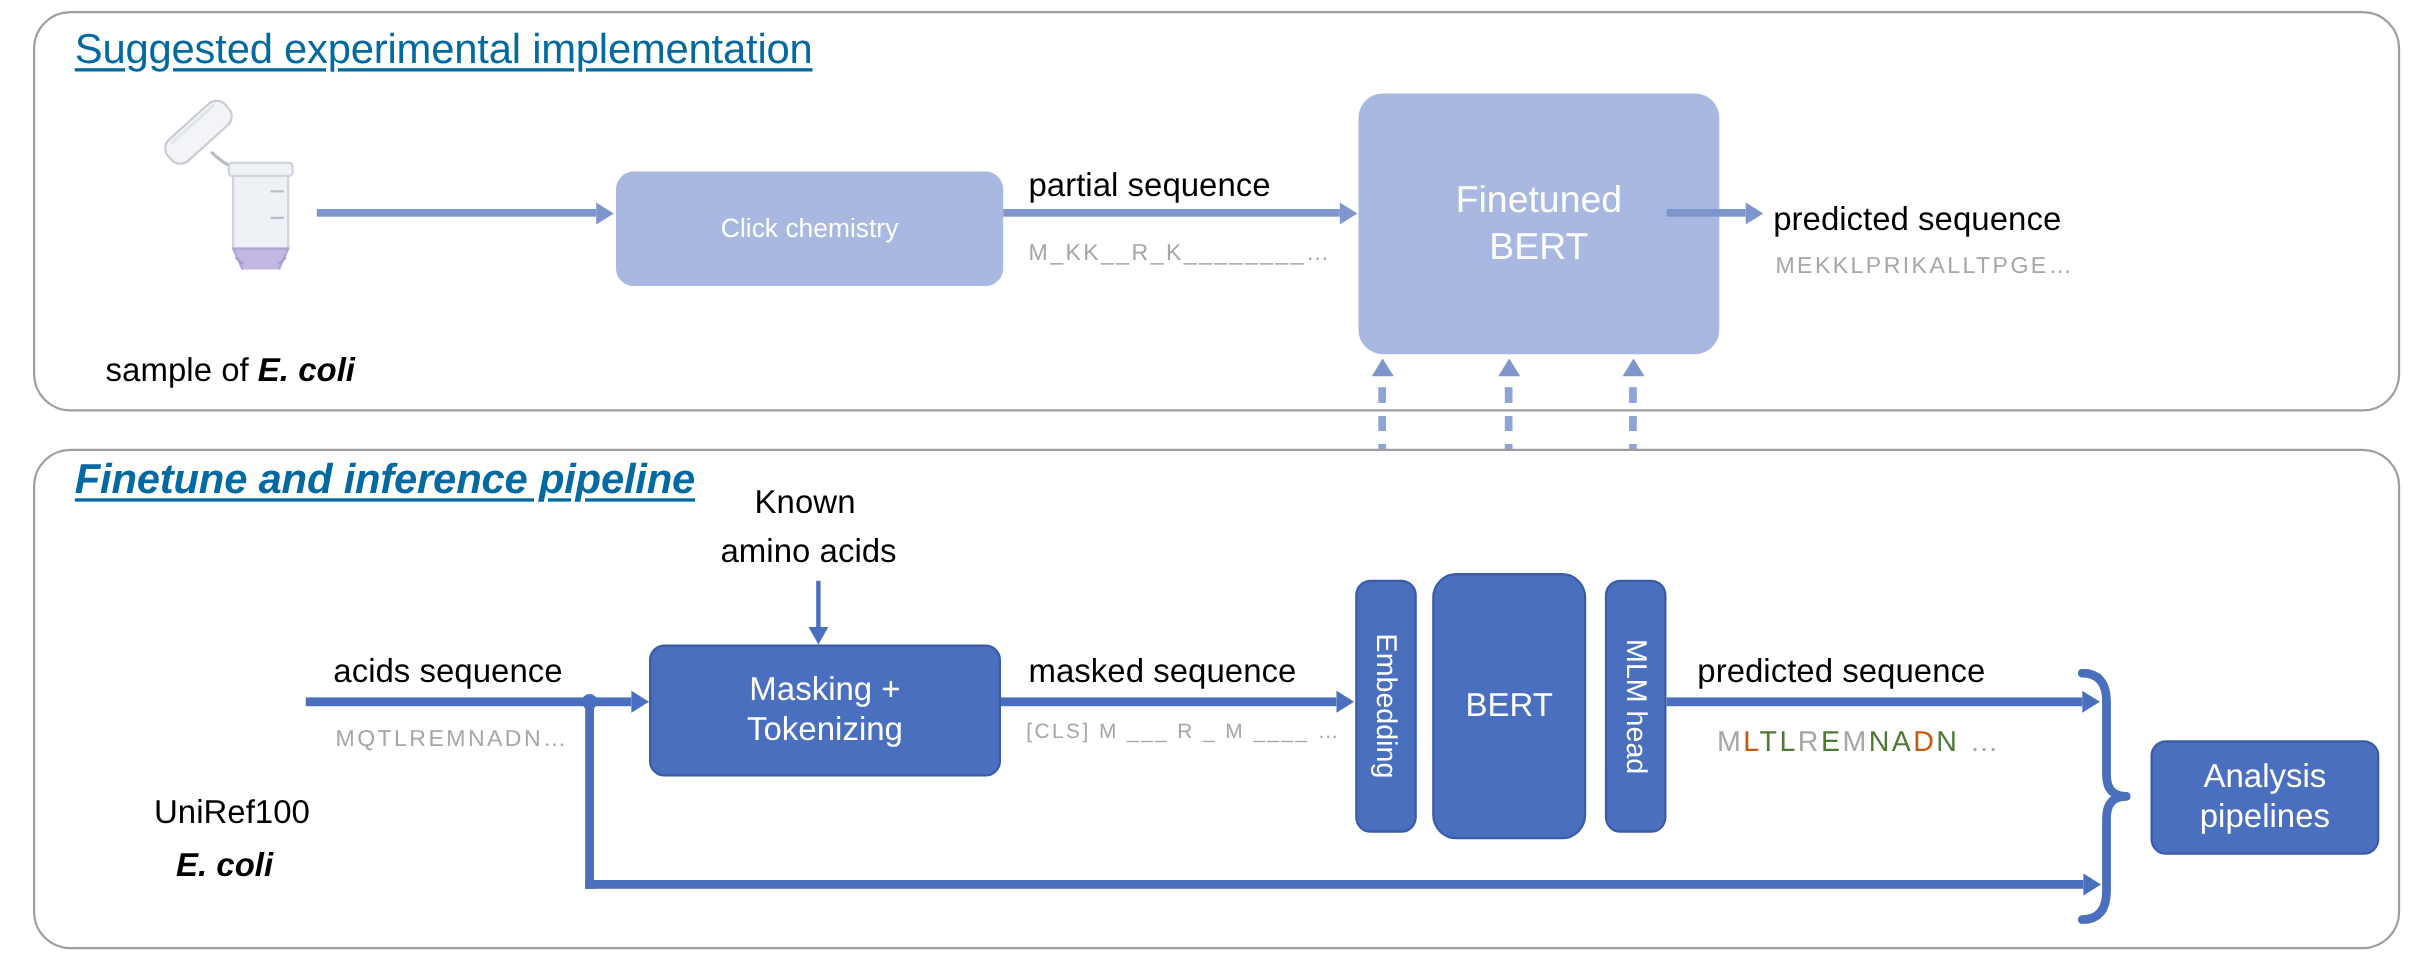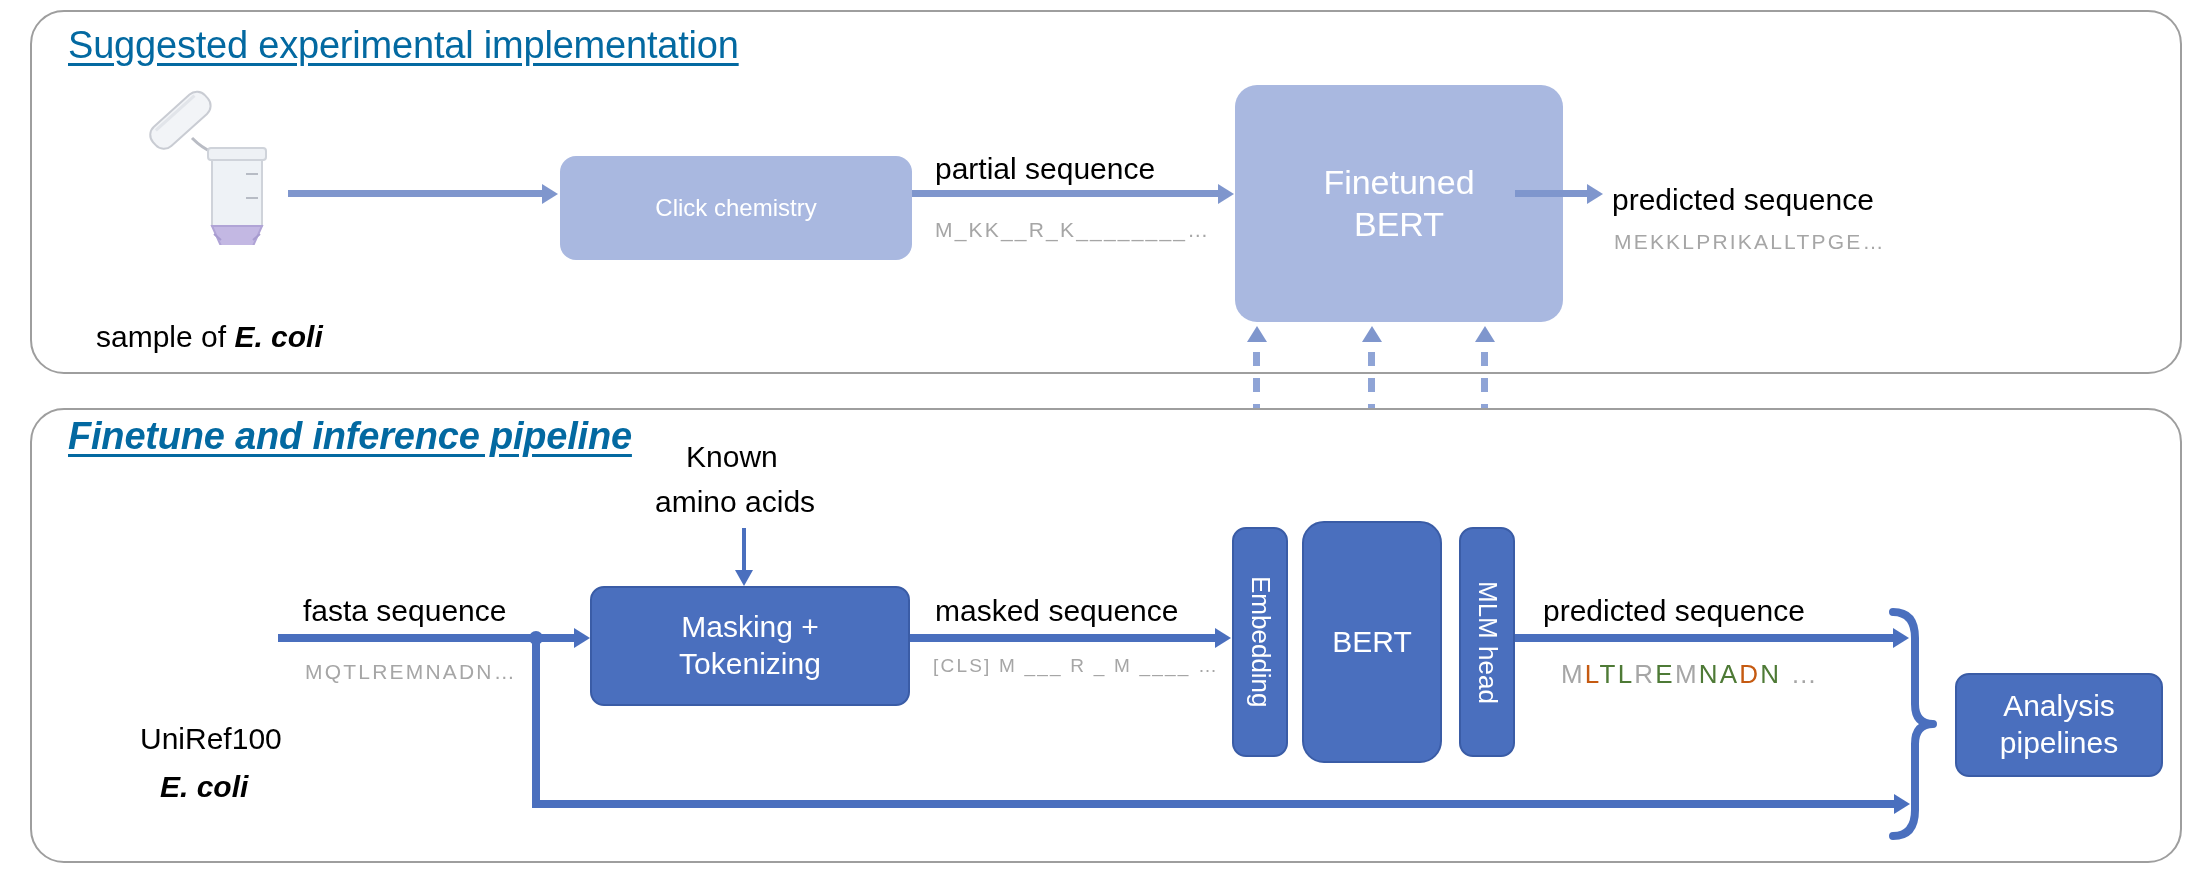--- a/index.html
+++ b/index.html
@@ -226,21 +226,21 @@
   <div class="panel-title" id="title-bottom">Finetune and inference pipeline</div>
 
 
   <div class="cap" style="left:140px; top:722px;">UniRef100</div>
   <div class="cap ital" style="left:160px; top:770px;">E. coli</div>
 
   <div class="aline-d" style="left:278px; top:634px; width:296px; height:8px;"></div>
   <div class="dot" style="left:529px; top:631px;"></div>
   <div class="ahead-r-d" style="left:574px; top:628px;"></div>
 
-  <div class="lbl" style="left:303px; top:594px;">fasta sequence</div>
+  <div class="lbl" style="left:303px; top:594px;">acids sequence</div>
   <div class="seq" style="left:305px; top:660px;">MQTLREMNADN…</div>
 
   <div class="thin-line" style="left:532px; top:638px; width:8px; height:170px;"></div>
   <div class="thin-line" style="left:532px; top:800px; width:1362px; height:8px;"></div>
   <div class="ahead-r-d" style="left:1894px; top:794px;"></div>
 
   <div class="cap" style="left:686px; top:440px;">Known</div>
   <div class="cap" style="left:655px; top:485px;">amino acids</div>
   <div class="thin-line" style="left:742px; top:528px; width:4px; height:44px;"></div>
   <div class="ahead-d-d" style="left:735px; top:570px;"></div>

